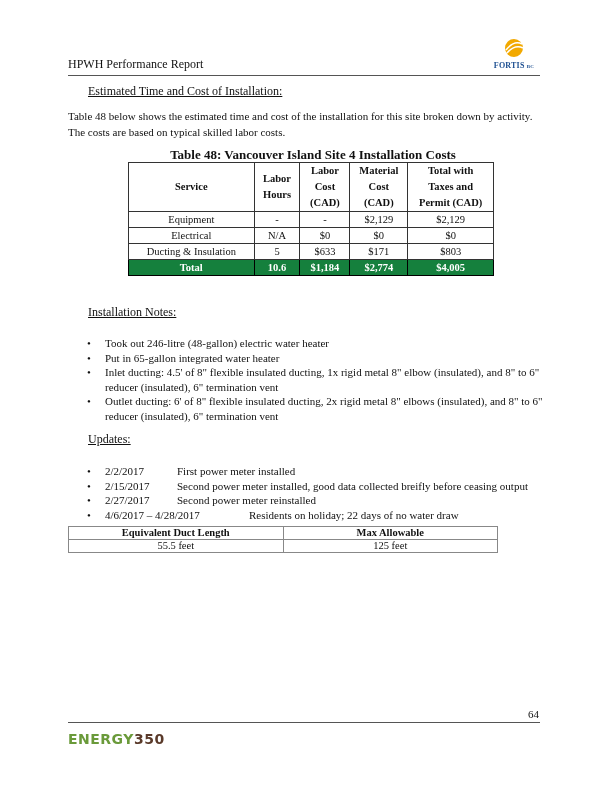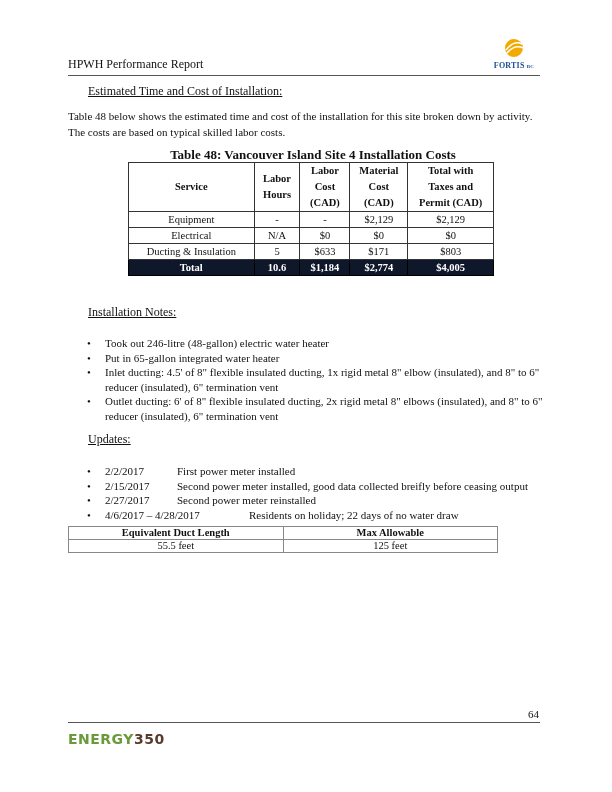--- a/index.html
+++ b/index.html
@@ -11,21 +11,21 @@
   .fortis-text { position:absolute; left:0; top:25px; width:60px; text-align:center; font-size:8px; font-weight:bold; color:#1d4f91; letter-spacing:0.2px; }
   .fortis-text small { font-size:5px; }
   .sec-head { font-size:12px; text-decoration:underline;margin-left:20px; }
   .para { left:68px; top:108px; width:478px; font-size:11px; line-height:16px; }
   .caption { left:68px; top:147px; width:490px; text-align:center; font-size:13px; font-weight:bold; }
   table { border-collapse:collapse; font-size:10.5px; }
   .costs { left:128px; top:162px; width:366px; }
   .costs td, .costs th { border:1px solid #333; text-align:center; padding:0; }
   .costs th { font-weight:bold; line-height:16px; height:48px; }
   .costs td { height:15px; line-height:14px; }
-  .costs tr.total td { background:#0f172a; color:#fff; font-weight:bold; border-color:#000; height:15px; }
+  .costs tr.total td { background:#15803d; color:#fff; font-weight:bold; border-color:#000; height:15px; }
   ul { margin:11px; padding:0; list-style:none; }
   li { position:relative; padding-left:26px; font-size:11px; line-height:14.5px; }
   li:before { content:"\2022"; position:absolute; left:8px; top:0; }
   .notes { left:68px; top:325px; width:490px; }
   .updates { left:68px; top:453px; width:500px; }
   .upd-date { display:inline-block; width:72px; }
   .upd-date.wide { width:144px; }
   .duct { left:68px; top:526px; width:430px; }
   .duct td, .duct th { border:1px solid #888; text-align:center; font-size:10.5px; line-height:12px; padding:0; }
   .duct th { font-weight:bold;margin-left:16px; }

